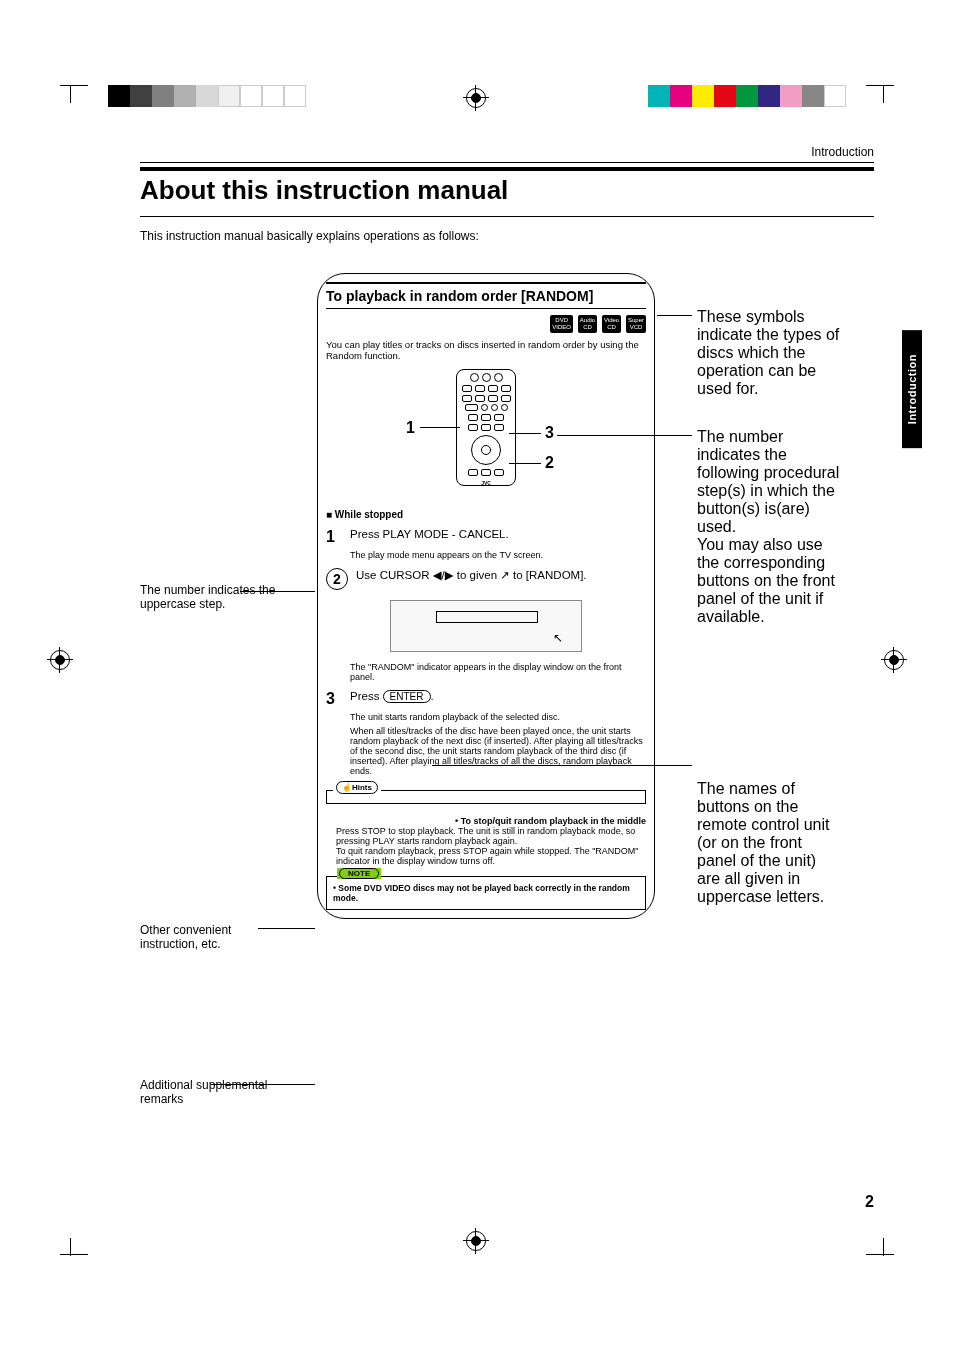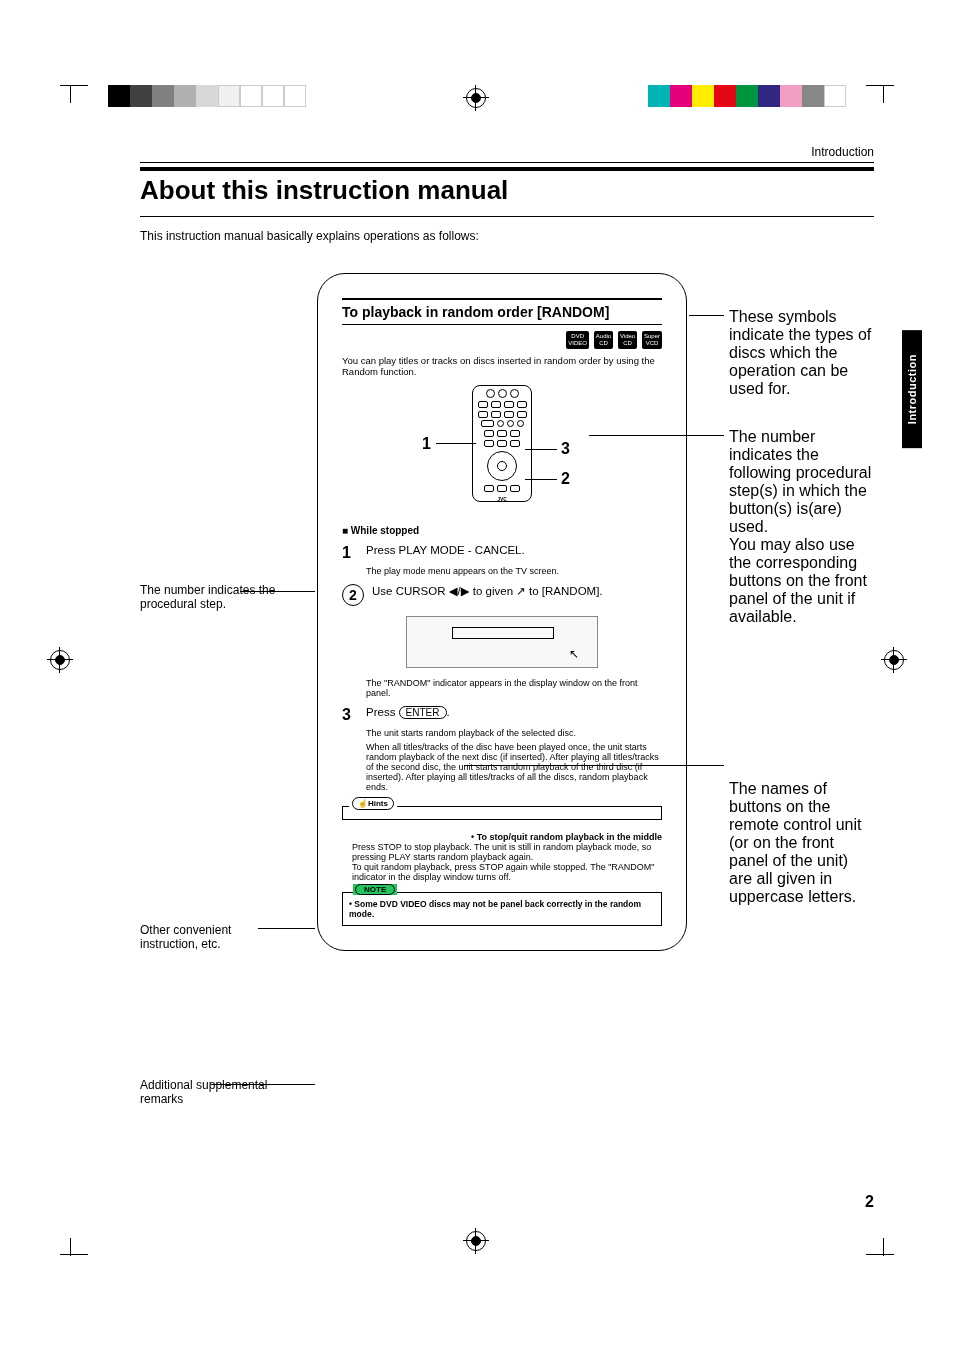--- a/index.html
+++ b/index.html
@@ -114,21 +114,21 @@
   }
   .left-labels .lbl {
     position: absolute;
     left: 0;
     width: 140px;
   }
   .example-box {
     width: 320px;
     border: 1px solid #000;
     border-radius: 28px;
-    padding: 24px;
+    padding: 8px;
     position: relative;
     font-size: 10px;
   }
   .right-labels {
     width: 175px;
     position: relative;
     font-size: 16px;
   }
   .right-labels .rlbl {
     position: absolute;
@@ -301,21 +301,21 @@
   .note-box {
     border:1px solid #000;
     padding:6px;
     margin-top:10px;
     font-size:8.5px;
     position:relative;
   }
   .note-label {
     position:absolute;
     top:-9px; left:10px;
-    background:#22c55e;
+    background:#84cc16;
     padding:0 2px;
   }
   .note-label span {
     display:inline-block;
     border:1px solid #000;
     border-radius:8px;
     padding:0 8px;
     font-size:8px;
     font-weight:bold;
   }
@@ -398,21 +398,21 @@
     <div class="thick-rule"></div>
     <h1>About this instruction manual</h1>
     <div class="thin-rule"></div>
     <div class="intro-text">This instruction manual basically explains operations as follows:</div>
 
     <div class="side-tab">Introduction</div>
 
     <div class="layout">
 
       <div class="left-labels">
-        <div class="lbl" style="top:310px;">The number indicates the procedural step.</div>
+        <div class="lbl" style="top:310px;">The number indicates the uppercase step.</div>
         <div class="connector-left" style="top:318px; left:100px; width:75px;"></div>
 
         <div class="lbl" style="top:650px;">Other convenient instruction, etc.</div>
         <div class="connector-left" style="top:655px; left:118px; width:57px;"></div>
 
         <div class="lbl" style="top:805px;">Additional supplemental remarks</div>
         <div class="connector-left" style="top:811px; left:71px; width:104px;"></div>
       </div>
 
       <div class="example-box">
@@ -522,21 +522,21 @@
         </div>
 
         <div class="bullet-section">
           <div class="bt">• To stop/quit random playback in the middle</div>
           <div style="white-space:pre-line; margin-left:10px;">Press STOP to stop playback. The unit is still in random playback mode, so pressing PLAY starts random playback again.
 To quit random playback, press STOP again while stopped.  The "RANDOM" indicator in the display window turns off.</div>
         </div>
 
         <div class="note-box">
           <div class="note-label"><span>NOTE</span></div>
-          <div style="font-weight:bold;">• Some DVD VIDEO discs may not be panel back correctly in the random mode.</div>
+          <div style="font-weight:bold;">• Some DVD VIDEO discs may not be played back correctly in the random mode.</div>
         </div>
 
       </div>
 
       <div class="right-labels">
         <div class="rlbl" style="top:35px;">These symbols indicate the types of discs which the operation can be used for.</div>
         <div class="connector-right" style="top:42px; left:-10px; width:35px;"></div>
 
         <div class="rlbl" style="top:155px; white-space:pre-line;">The number indicates the following procedural step(s) in which the button(s) is(are) used.
 You may also use the corresponding buttons on the front panel of the unit if available.</div>

